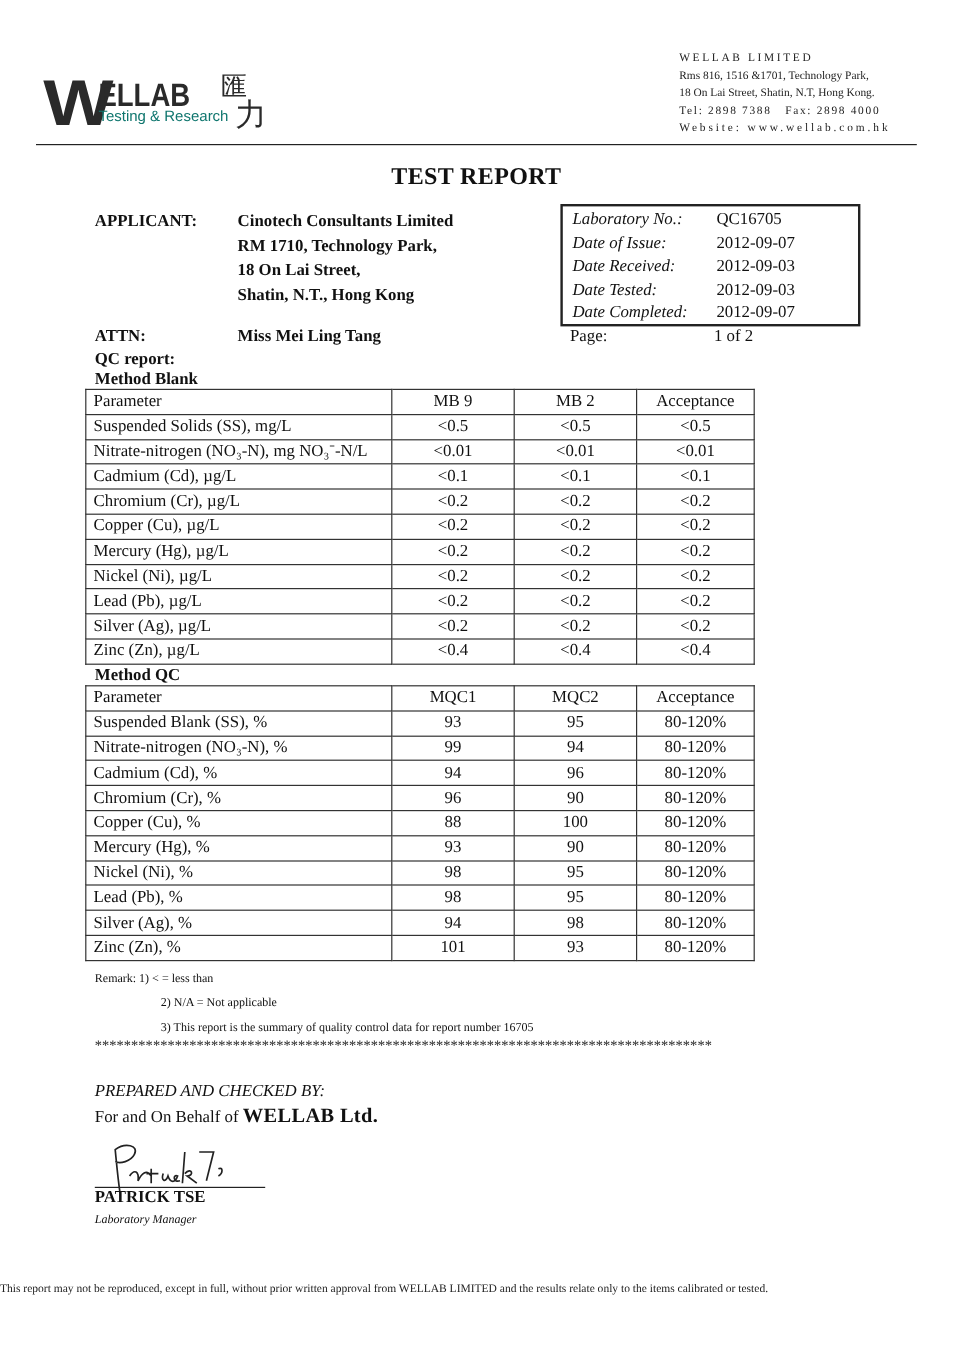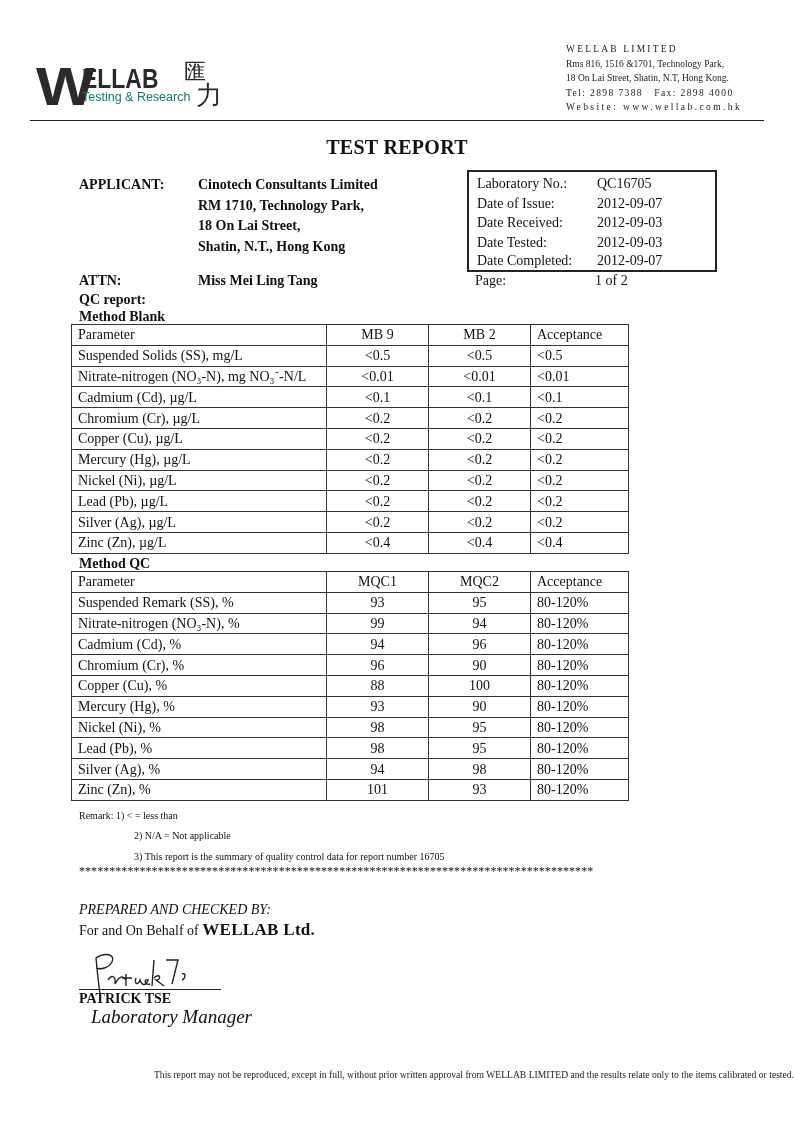--- a/index.html
+++ b/index.html
@@ -28,47 +28,47 @@
   .applicant-label { left: 79px; top: 175px; }
   .applicant-lines { left: 198px; top: 175px; font-size: 14px; font-weight: bold; line-height: 20.5px; }
   .attn-label { left: 79px; top: 271px; }
   .attn-value { left: 198px; top: 271px; font-size: 14px; font-weight: bold; line-height: 20px; }
   .qc-label { left: 79px; top: 290px; }
   .mb-label { left: 79px; top: 307px; }
 
   
   .infobox { left: 467px; top: 170px; width: 246px; height: 98px; border: 2px solid #222; }
   .info-row { position: absolute; left: 8px; font-size: 14px; line-height: 19.5px; white-space: nowrap; }
-  .info-row .k { display: inline-block; width: 120px; }
+  .info-row .k { display: inline-block; width: 120px; font-style: italic; }
   .page-row { left: 475px; top: 271px; font-size: 14px; line-height: 20px; white-space: nowrap; }
   .page-row .k { display: inline-block; width: 120px; }
 
   
   table.qc { position: absolute; left: 71px; border-collapse: collapse; font-size: 14px; }
   table.qc td { border: 1px solid #333; padding: 0 6px; height: 19.8px; line-height: 19px; white-space: nowrap; }
   table.qc td.p { width: 242px; text-align: left; }
   table.qc td.c { width: 89px; text-align: center; }
-  table.qc td.a { width: 85px; }
+  table.qc td.a { width: 85px; text-align: center; }
   table.qc tr { height: 20.8px; }
   .mqc-label { left: 79px; top: 554px; }
 
   
   .remark { font-size: 10px; line-height: 20.5px; white-space: nowrap; }
   .stars { left: 79px; top: 863px; font-size: 12px; letter-spacing: 0.05px; white-space: nowrap; line-height: 16px; }
 
   
   .prepared { left: 79px; top: 900px; font-size: 14px; font-style: italic; line-height: 20px; }
   .behalf { left: 79px; top: 919px; font-size: 14px; line-height: 22px; }
   .behalf b { font-size: 17px; letter-spacing: 0.3px; }
   .sig-line { left: 79px; top: 989px; width: 142px; border-top: 1.3px solid #222; }
   .signature { left: 82px; top: 950px; }
   .signer-name { left: 79px; top: 989px; font-size: 14px; font-weight: bold; line-height: 20px; }
-  .signer-title { left: 79px; top: 1007px; font-size: 19px; font-style: italic; line-height: 20px; margin-left: 12px; }
-
-  .footer { left: 0; width: 794px; top: 1068px; text-align: right; font-size: 9.6px; color: #222; white-space: nowrap; line-height: 14px; }
+  .signer-title { left: 79px; top: 1007px; font-size: 10px; font-style: italic; line-height: 20px; }
+
+  .footer { left: 0; width: 794px; top: 1068px; text-align: left; font-size: 9.6px; color: #222; white-space: nowrap; line-height: 14px; }
 </style>
 </head>
 <body>
 
 <div class="abs logo">
   <span class="logo-w">W</span>
   <span class="logo-ellab">ELLAB</span>
   <span class="logo-sub">Testing &amp; Research</span>
   <span class="logo-cn1">匯</span>
   <span class="logo-cn2">力</span>
@@ -182,21 +182,21 @@
 
 <table class="qc" style="top:571px">
   <tbody id="mqc-body">
       <tr>
         <td class="p">Parameter</td>
         <td class="c">MQC1</td>
         <td class="c">MQC2</td>
         <td class="a">Acceptance</td>
       </tr>
       <tr>
-        <td class="p">Suspended Remark (SS), %</td>
+        <td class="p">Suspended Blank (SS), %</td>
         <td class="c">93</td>
         <td class="c">95</td>
         <td class="a">80-120%</td>
       </tr>
       <tr>
         <td class="p">Nitrate-nitrogen (NO₃-N), %</td>
         <td class="c">99</td>
         <td class="c">94</td>
         <td class="a">80-120%</td>
       </tr>

